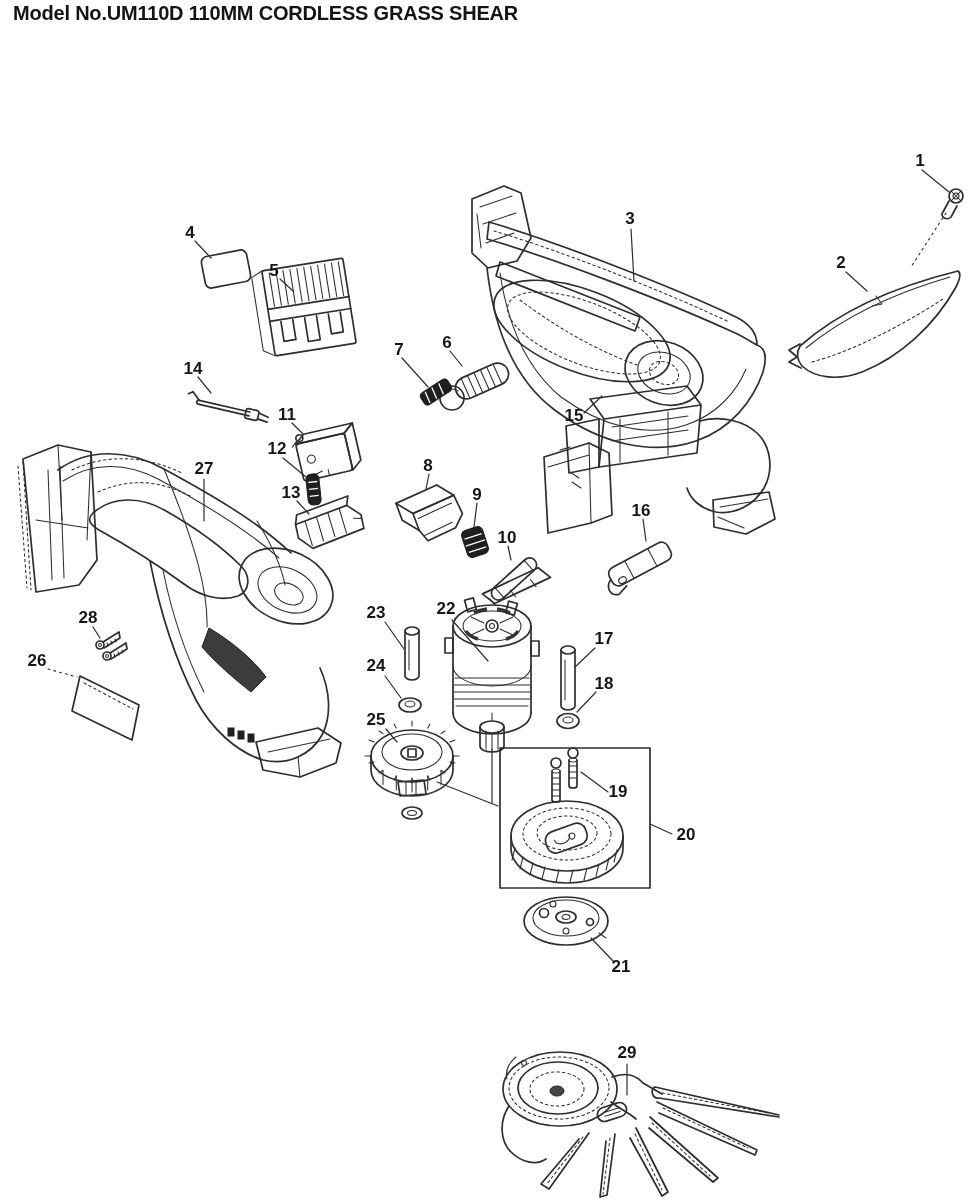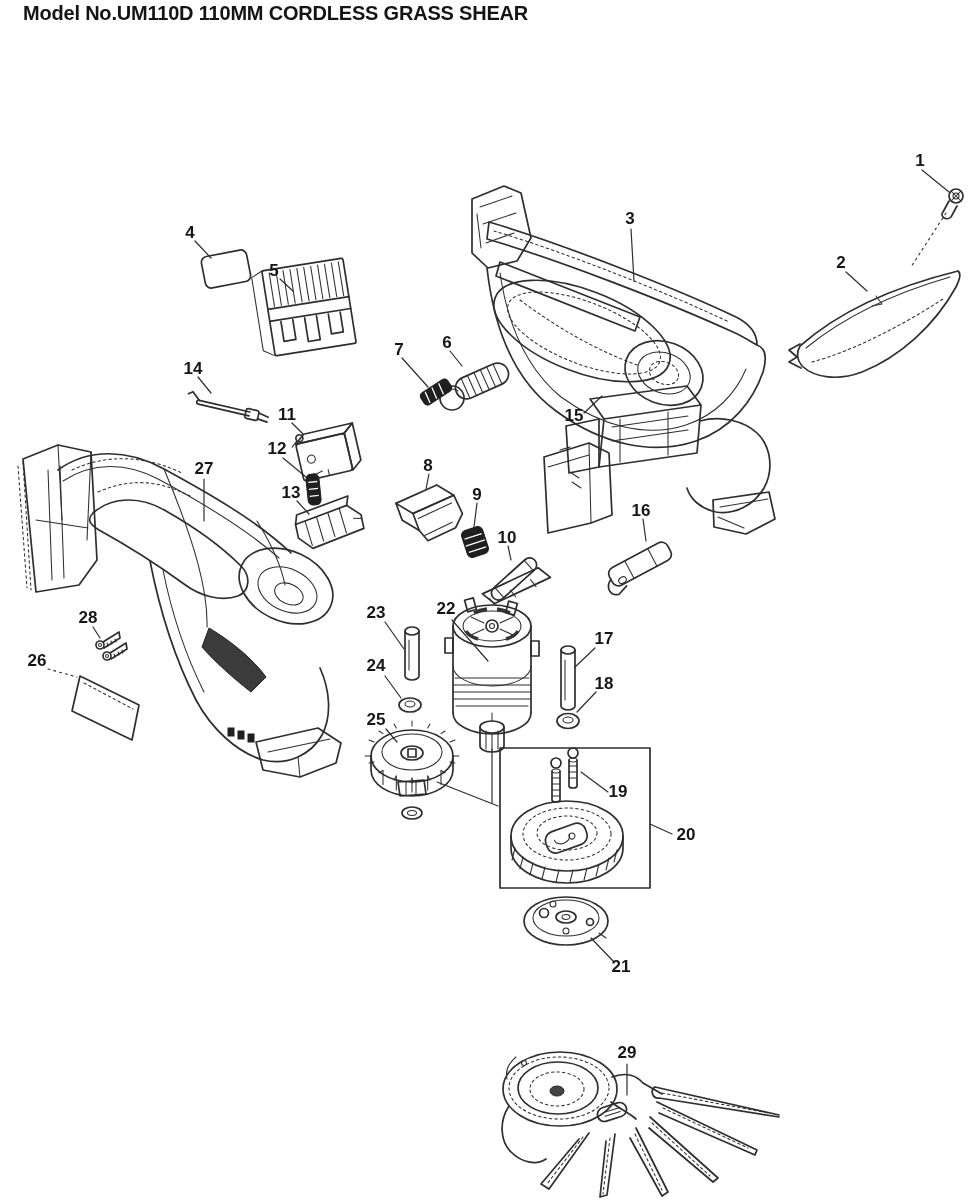--- a/index.html
+++ b/index.html
@@ -1,18 +1,18 @@
 <!DOCTYPE html>
 <html><head>
 <meta charset="utf-8">
 <style>
   html,body{margin:0;padding:0;background:#ffffff;}
   .stage{position:relative;width:972px;height:1200px;background:#ffffff;overflow:hidden;
          font-family:"Liberation Sans",sans-serif;}
-  .title{position:absolute;left:23px;top:2px;font-size:20px;font-weight:bold;color:#141414;
+  .title{position:absolute;left:13px;top:2px;font-size:20px;font-weight:bold;color:#141414;
          letter-spacing:-0.2px;white-space:nowrap;}
   svg{position:absolute;left:0;top:0;}
   .s{fill:none;stroke:#2e2e2e;stroke-width:1.7;stroke-linecap:round;stroke-linejoin:round;}
   .t{fill:none;stroke:#2e2e2e;stroke-width:1.05;stroke-linecap:round;stroke-linejoin:round;}
   .d{fill:none;stroke:#2e2e2e;stroke-width:1.05;stroke-dasharray:2.5,3;stroke-linecap:round;}
   .ld{fill:none;stroke:#2e2e2e;stroke-width:1.2;stroke-linecap:round;}
   .ldd{fill:none;stroke:#2e2e2e;stroke-width:1.1;stroke-dasharray:2,4;stroke-linecap:round;}
   .blk{fill:#1f1f1f;stroke:#1f1f1f;}
   .wire{stroke:#ffffff;stroke-width:1.3;fill:none;}
   .callout{font:bold 17px "Liberation Sans",sans-serif;fill:#161616;text-anchor:middle;}

